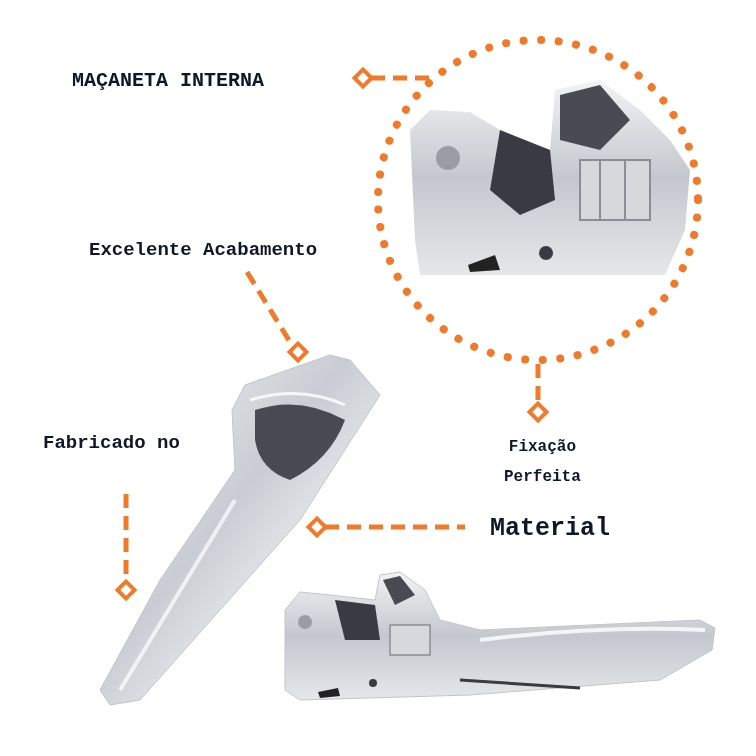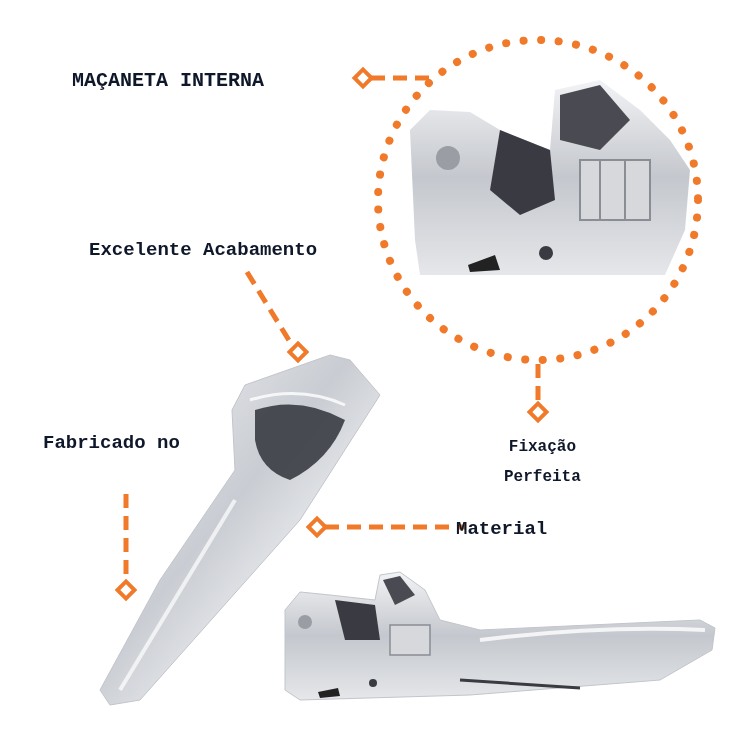--- a/index.html
+++ b/index.html
@@ -4,21 +4,21 @@
 <style>
   html, body { margin: 0; padding: 0; background: #ffffff; }
   body { width: 756px; height: 756px; position: relative; overflow: hidden;
          font-family: "DejaVu Sans", sans-serif; }
   .label { position: absolute; font-weight: bold; color: #0f172a; line-height: 1.3;
            font-family: Liberation Mono, monospace; white-space: nowrap; }
   .title { left: 72px; top: 66px; font-size: 20px; text-align: center; line-height: 30px; }
   .l-acab { left: 73px; top: 238px; font-size: 19px; margin-left: 16px; }
   .l-fab { left: 43px; top: 428px; font-size: 19px; text-align: left; line-height: 30px; }
   .l-fix { left: 493px; top: 432px; font-size: 16px; text-align: center; line-height: 30px; margin-left: 11px; }
-  .l-mat { left: 456px; top: 514px; font-size: 19px; text-align: center; line-height: 30px; }
+  .l-mat { left: 490px; top: 514px; font-size: 25px; text-align: center; line-height: 30px; }
   svg.overlay { position: absolute; left: 0; top: 0; }
 </style>
 </head>
 <body>
 
 <svg class="overlay" width="756" height="756" viewBox="0 0 756 756">
   <defs>
     <linearGradient id="chrome" x1="0" y1="0" x2="1" y2="1">
       <stop offset="0" stop-color="#f4f5f7"></stop>
       <stop offset="0.45" stop-color="#c9ccd2"></stop>

